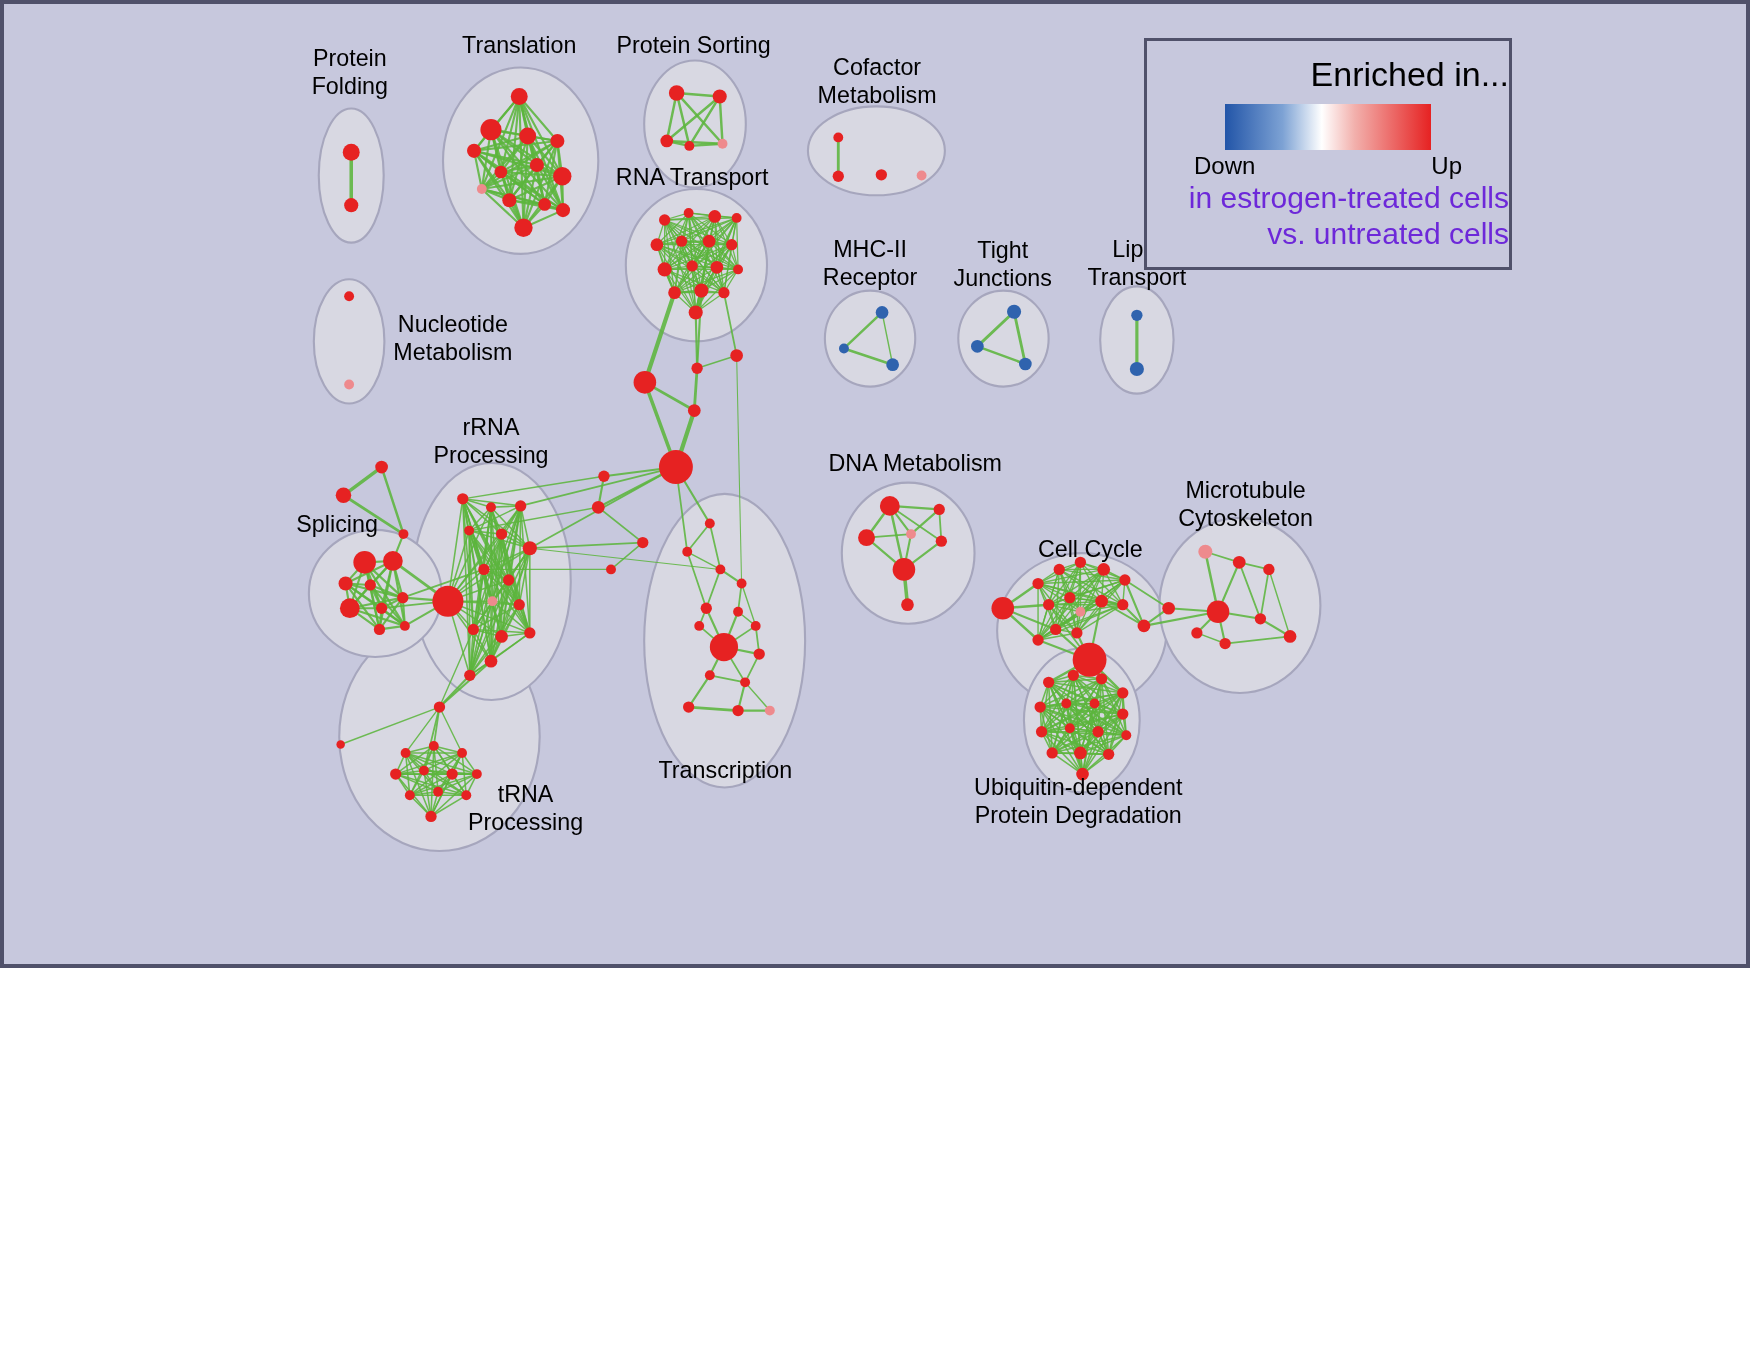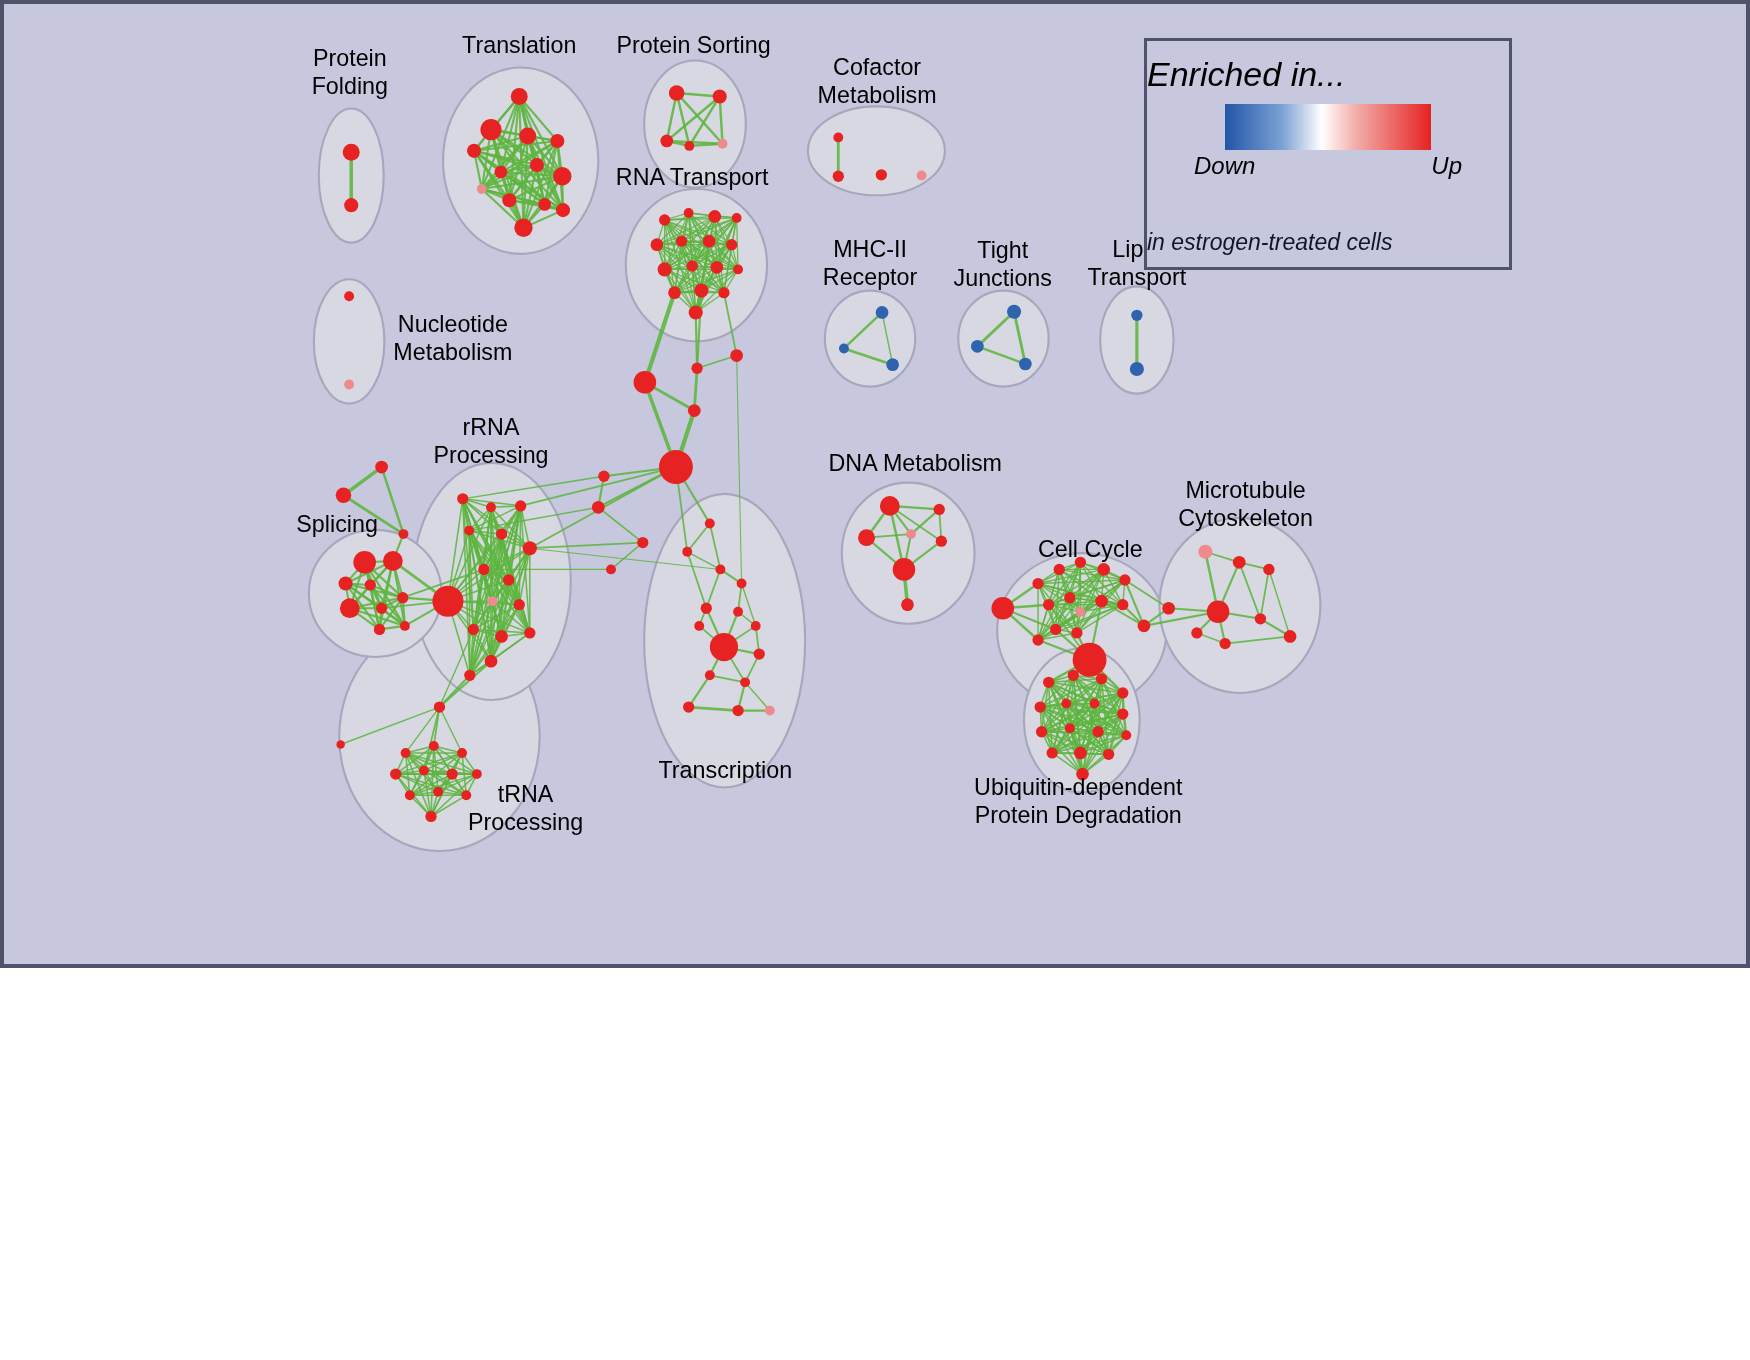--- a/index.html
+++ b/index.html
@@ -1,24 +1,24 @@
 <!DOCTYPE html>
 <html><head>
 <meta charset="utf-8">
 <style>
   * { box-sizing: border-box; }
   html, body { margin: 0; padding: 0; background: #ffffff; font-family: "Liberation Sans", sans-serif; }
   .figure { position: relative; width: 1750px; height: 968px; overflow: hidden; }
   .figure svg { position: absolute; left: 0; top: 0; width: 100%; height: 100%; display: block; }
   .figure svg text { font-family: "Liberation Sans", sans-serif; }
-  .legend { position: absolute; left: 1140px; top: 34px; width: 368px; height: 232px; text-align: left; font-style: italic; }
+  .legend { position: absolute; left: 1140px; top: 34px; width: 368px; height: 232px; text-align: right; }
   .legend-title { font-size: 34px; margin-top: 14px; color: #000; }
   .legend-gradient { width: 206px; height: 46px; margin: 10px auto 2px auto; }
   .legend-ends { width: 268px; margin: 0 auto; display: flex; justify-content: space-between; font-size: 24px; color: #000; }
-  .legend-sub { font-size: 23px; line-height: 36px; color: #0f172a; margin-top: 44px; }
+  .legend-sub { font-size: 30px; line-height: 36px; color: #6d28d9; }
 </style>
 </head>
 <body>
 
 <div class="figure" style="background: rgb(199, 200, 221); border: 4px solid rgb(80, 81, 106);">
   <svg id="net" viewBox="0 0 1750 1360" preserveAspectRatio="xMidYMid meet">
       <g>
         <ellipse cx="133" cy="243" rx="46" ry="95" fill="#d8d8e2" stroke="#a6a6bd" stroke-width="3"></ellipse>
         <ellipse cx="373" cy="222" rx="110" ry="132" fill="#d8d8e2" stroke="#a6a6bd" stroke-width="3"></ellipse>
         <ellipse cx="620" cy="170" rx="72" ry="90" fill="#d8d8e2" stroke="#a6a6bd" stroke-width="3"></ellipse>
@@ -967,14 +967,15 @@
     </svg>
 
   <div class="legend" style="border: 3px solid rgb(80, 81, 106); background: rgb(199, 200, 221);">
     <div class="legend-title">Enriched in...</div>
     <div class="legend-gradient" style="background: linear-gradient(90deg, rgb(34, 85, 168) 0%, rgb(125, 162, 212) 28%, rgb(255, 255, 255) 47%, rgb(242, 176, 172) 63%, rgb(230, 34, 34) 100%);"></div>
     <div class="legend-ends">
       <span>Down</span>
       <span>Up</span>
     </div>
     <div class="legend-sub">in estrogen-treated cells</div>
+    <div class="legend-sub">vs. untreated cells</div>
   </div>
 </div>
 
 </body></html>

